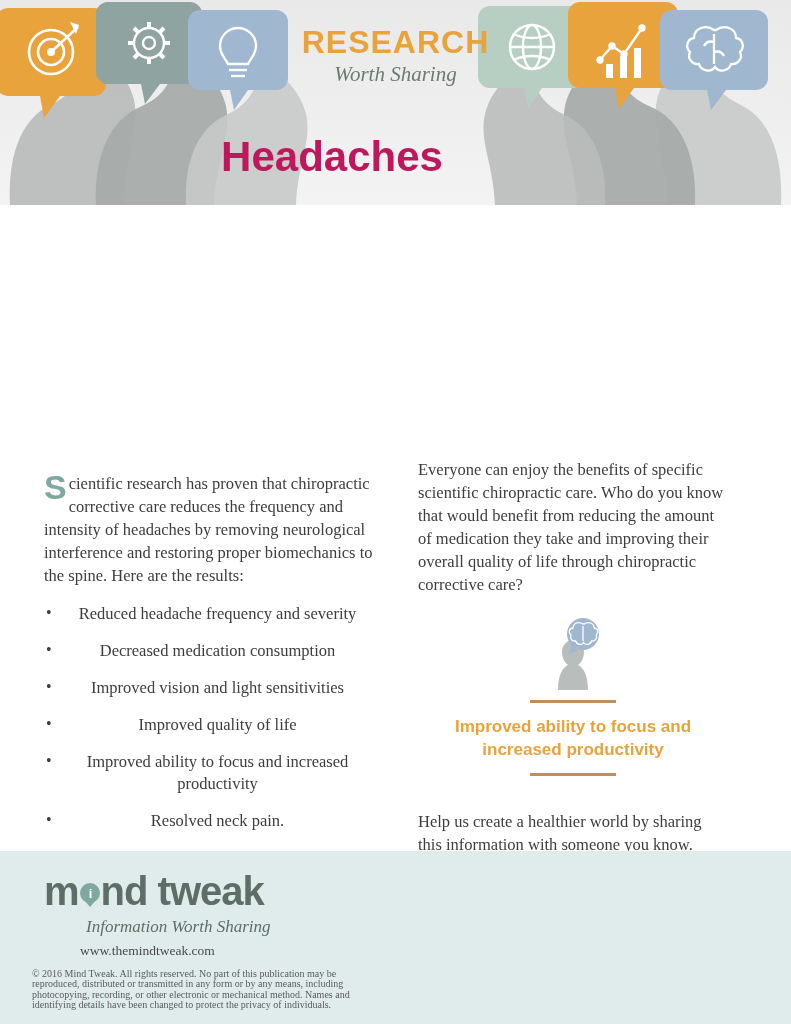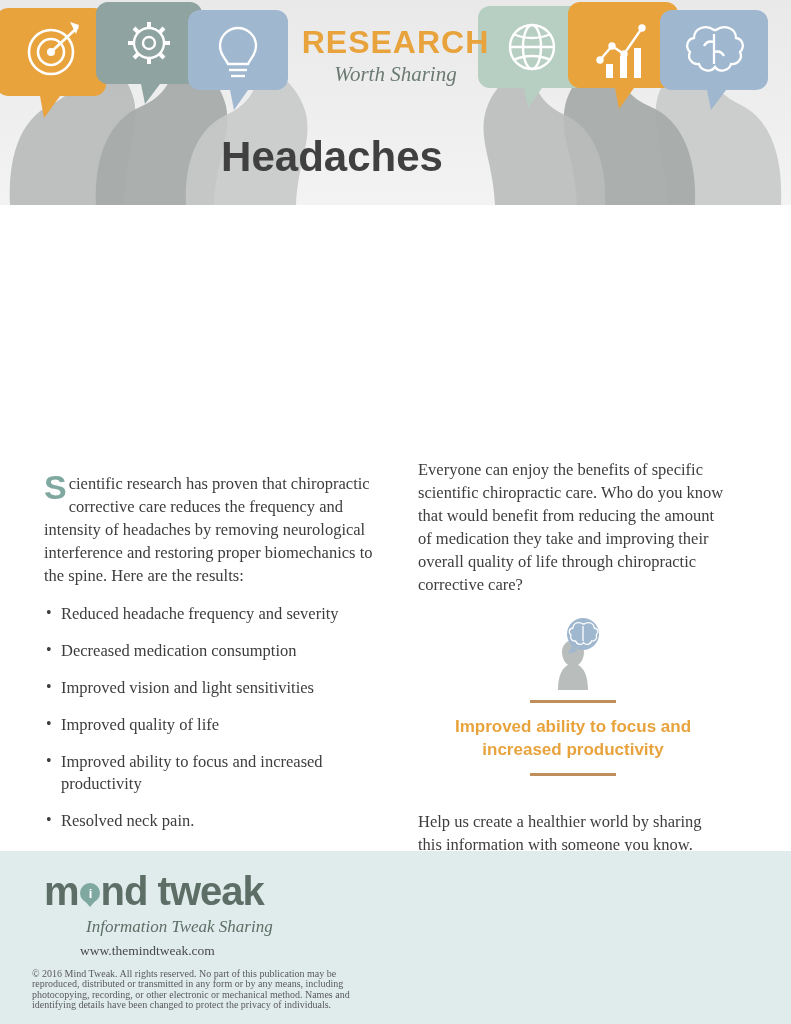--- a/index.html
+++ b/index.html
@@ -54,21 +54,21 @@
   .headline {
     position: absolute;
     left: 0;
     top: 133px;
     width: 664px;
     text-align: center;
     z-index: 5;
     font-family: "Liberation Sans", sans-serif;
     font-weight: bold;
     font-size: 42px;
-    color: #404040;
+    color: #be185d;
   }
 
   
   .content {
     position: relative;
     padding: 0;
   }
   .col-left {
     position: absolute;
     left: 44px;
@@ -96,20 +96,21 @@
     font-size: 34px;
     line-height: 28px;
     color: #7fa8a0;
     padding-right: 2px;
     margin-top: 1px;
   }
   ul.results {
     list-style: none;
     margin: 16px 0 0 0;
     padding: 0;
+    text-align: center;
   }
   ul.results li {
     position: relative;
     padding-left: 17px;
     margin-bottom: 15px;
     font-size: 16.5px;
     line-height: 22px;
     color: #3d3d3d;
   }
   ul.results li::before {
@@ -449,17 +450,17 @@
   <div class="footer-logo">
     <div class="logo-text">
       <span>m</span><span style="display:inline-block;position:relative;width:22px;text-align:center;">
         <svg width="22" height="26" viewBox="0 0 22 26" style="position:absolute;left:0;top:-24px;">
           <circle cx="11" cy="12" r="10" fill="#7fa8a0"></circle>
           <path d="M5 19 l6 7 l6 -7 z" fill="#7fa8a0"></path>
           <text x="11" y="17" font-family="Liberation Sans, sans-serif" font-size="13" font-weight="bold" text-anchor="middle" fill="#ffffff">i</text>
         </svg>
       </span><span>nd tweak</span>
     </div>
-    <div class="logo-tagline">Information Tweak Sharing</div>
+    <div class="logo-tagline">Information Worth Sharing</div>
   </div>
   <div class="footer-url">www.themindtweak.com</div>
   <div class="footer-legal">© 2016 Mind Tweak. All rights reserved. No part of this publication may be reproduced, distributed or transmitted in any form or by any means, including photocopying, recording, or other electronic or mechanical method. Names and identifying details have been changed to protect the privacy of individuals.</div>
 </div>
 
 </body></html>

